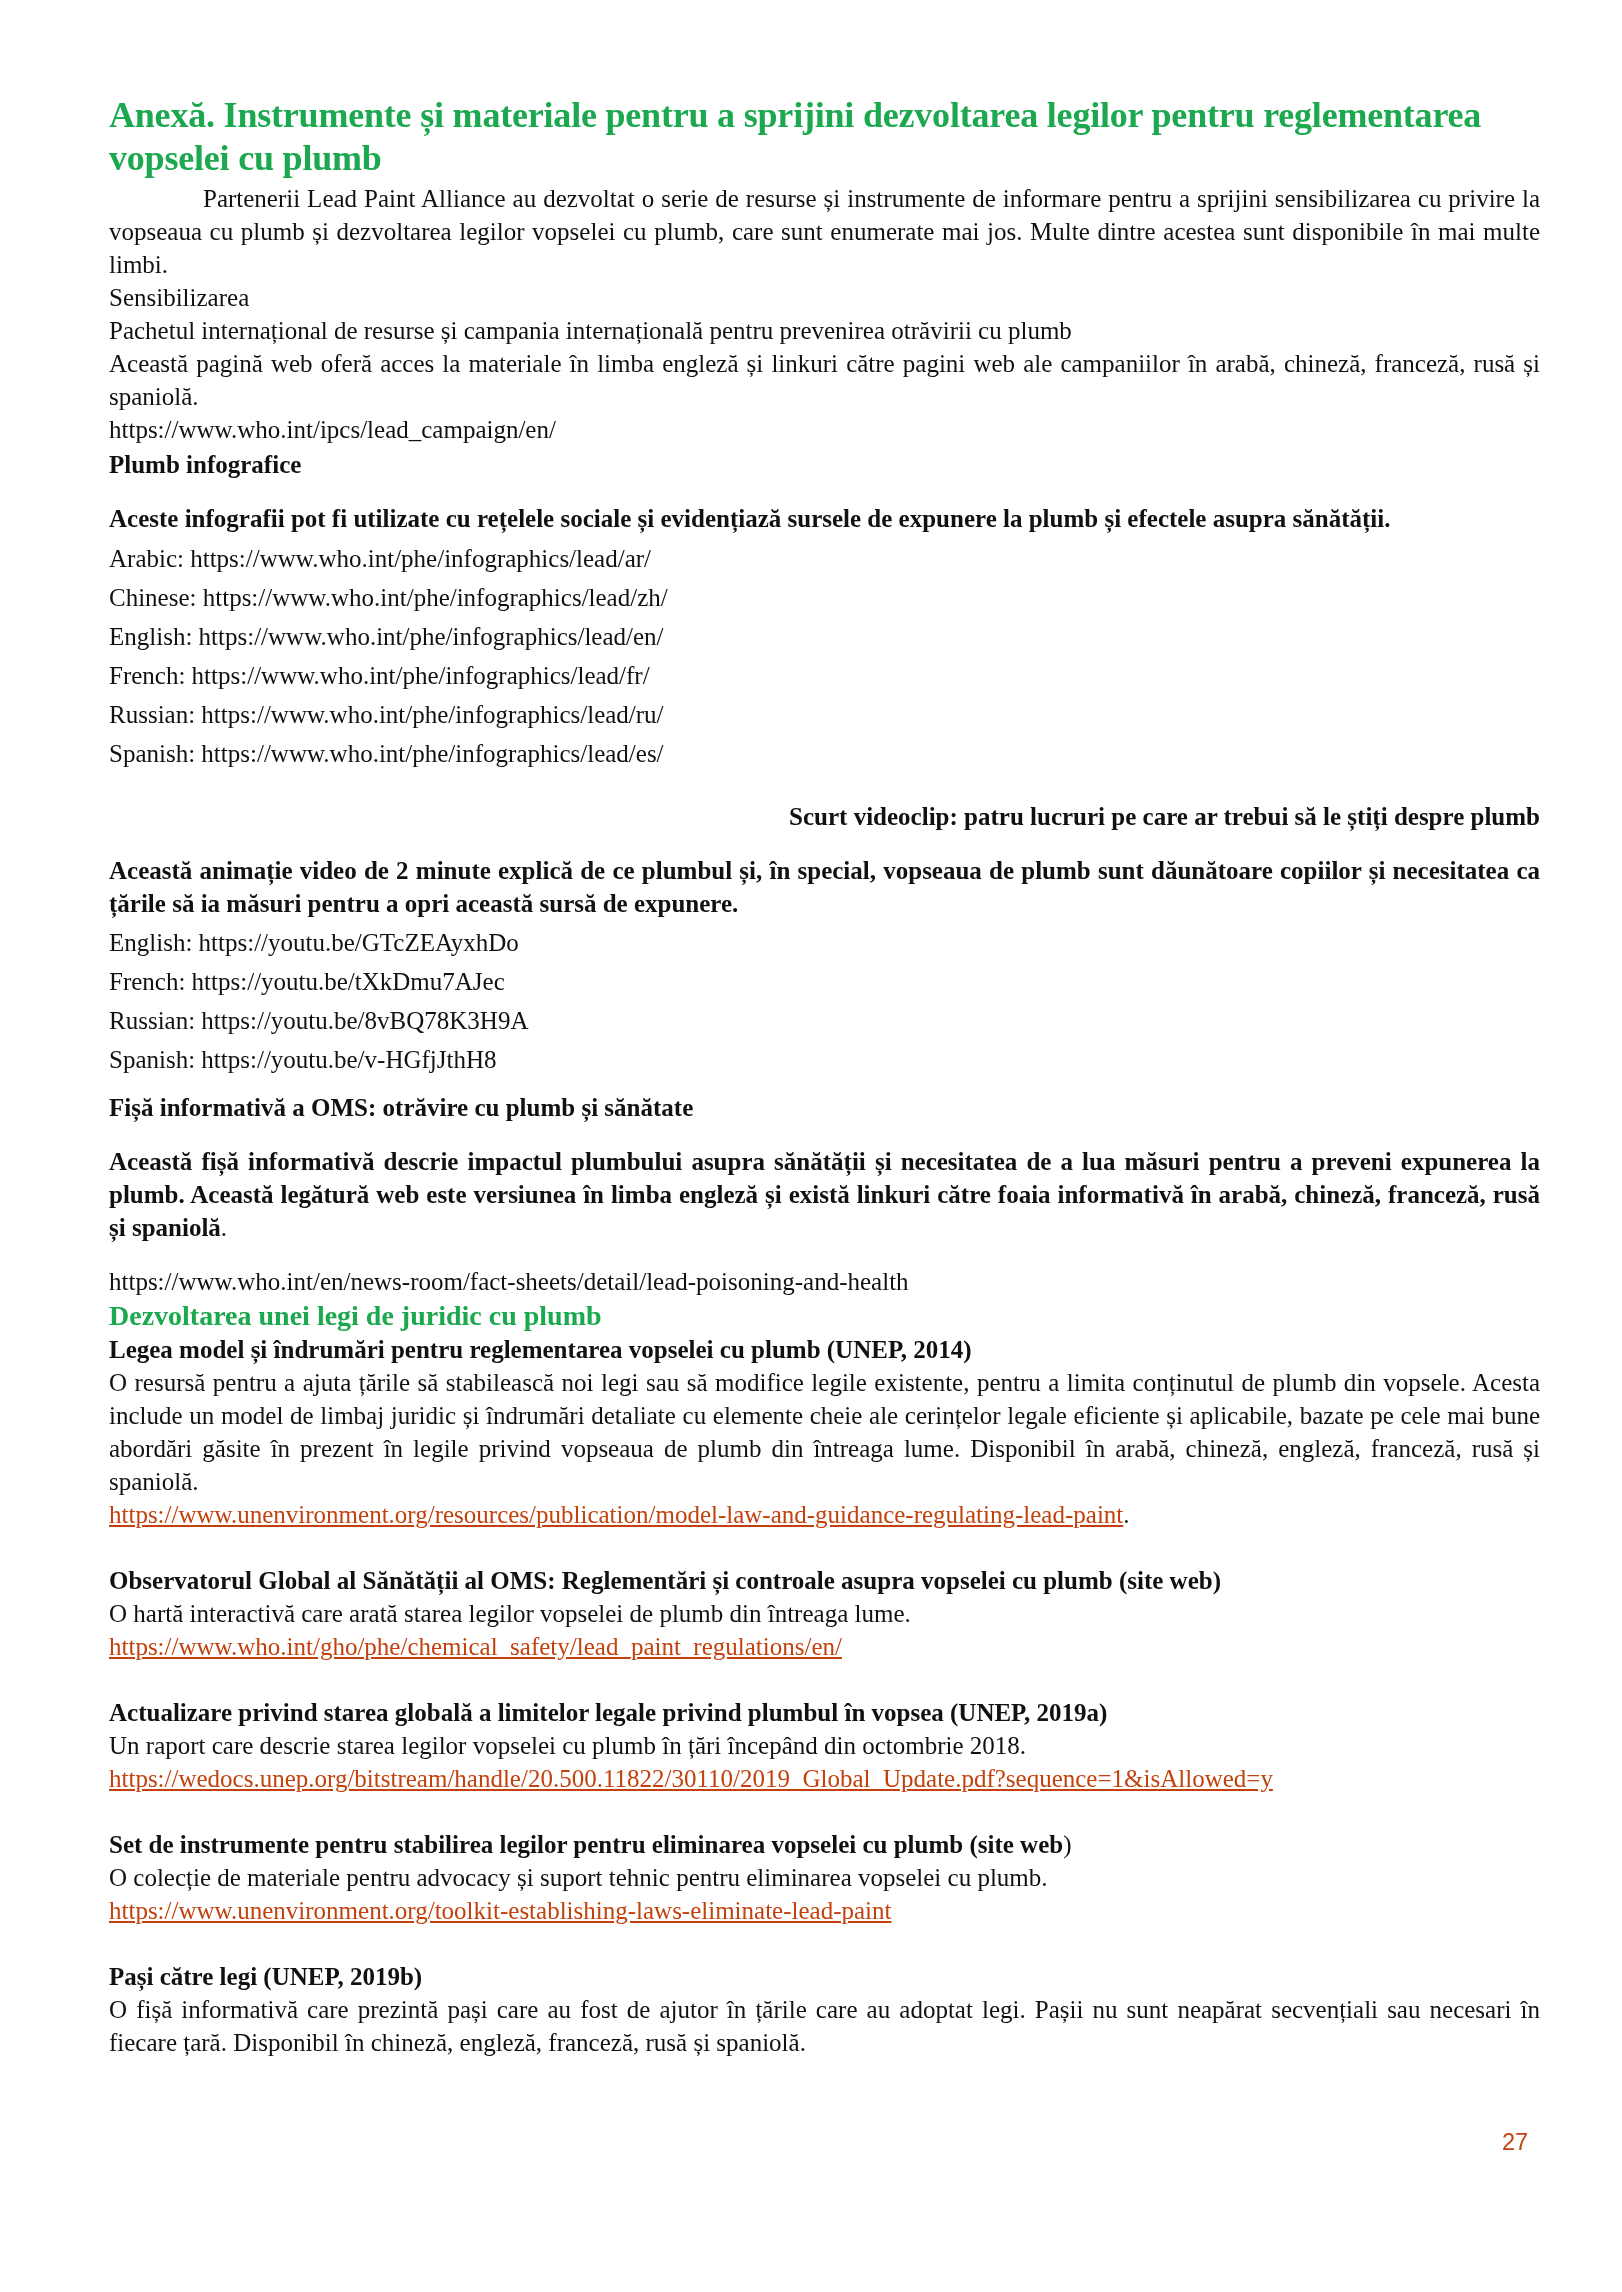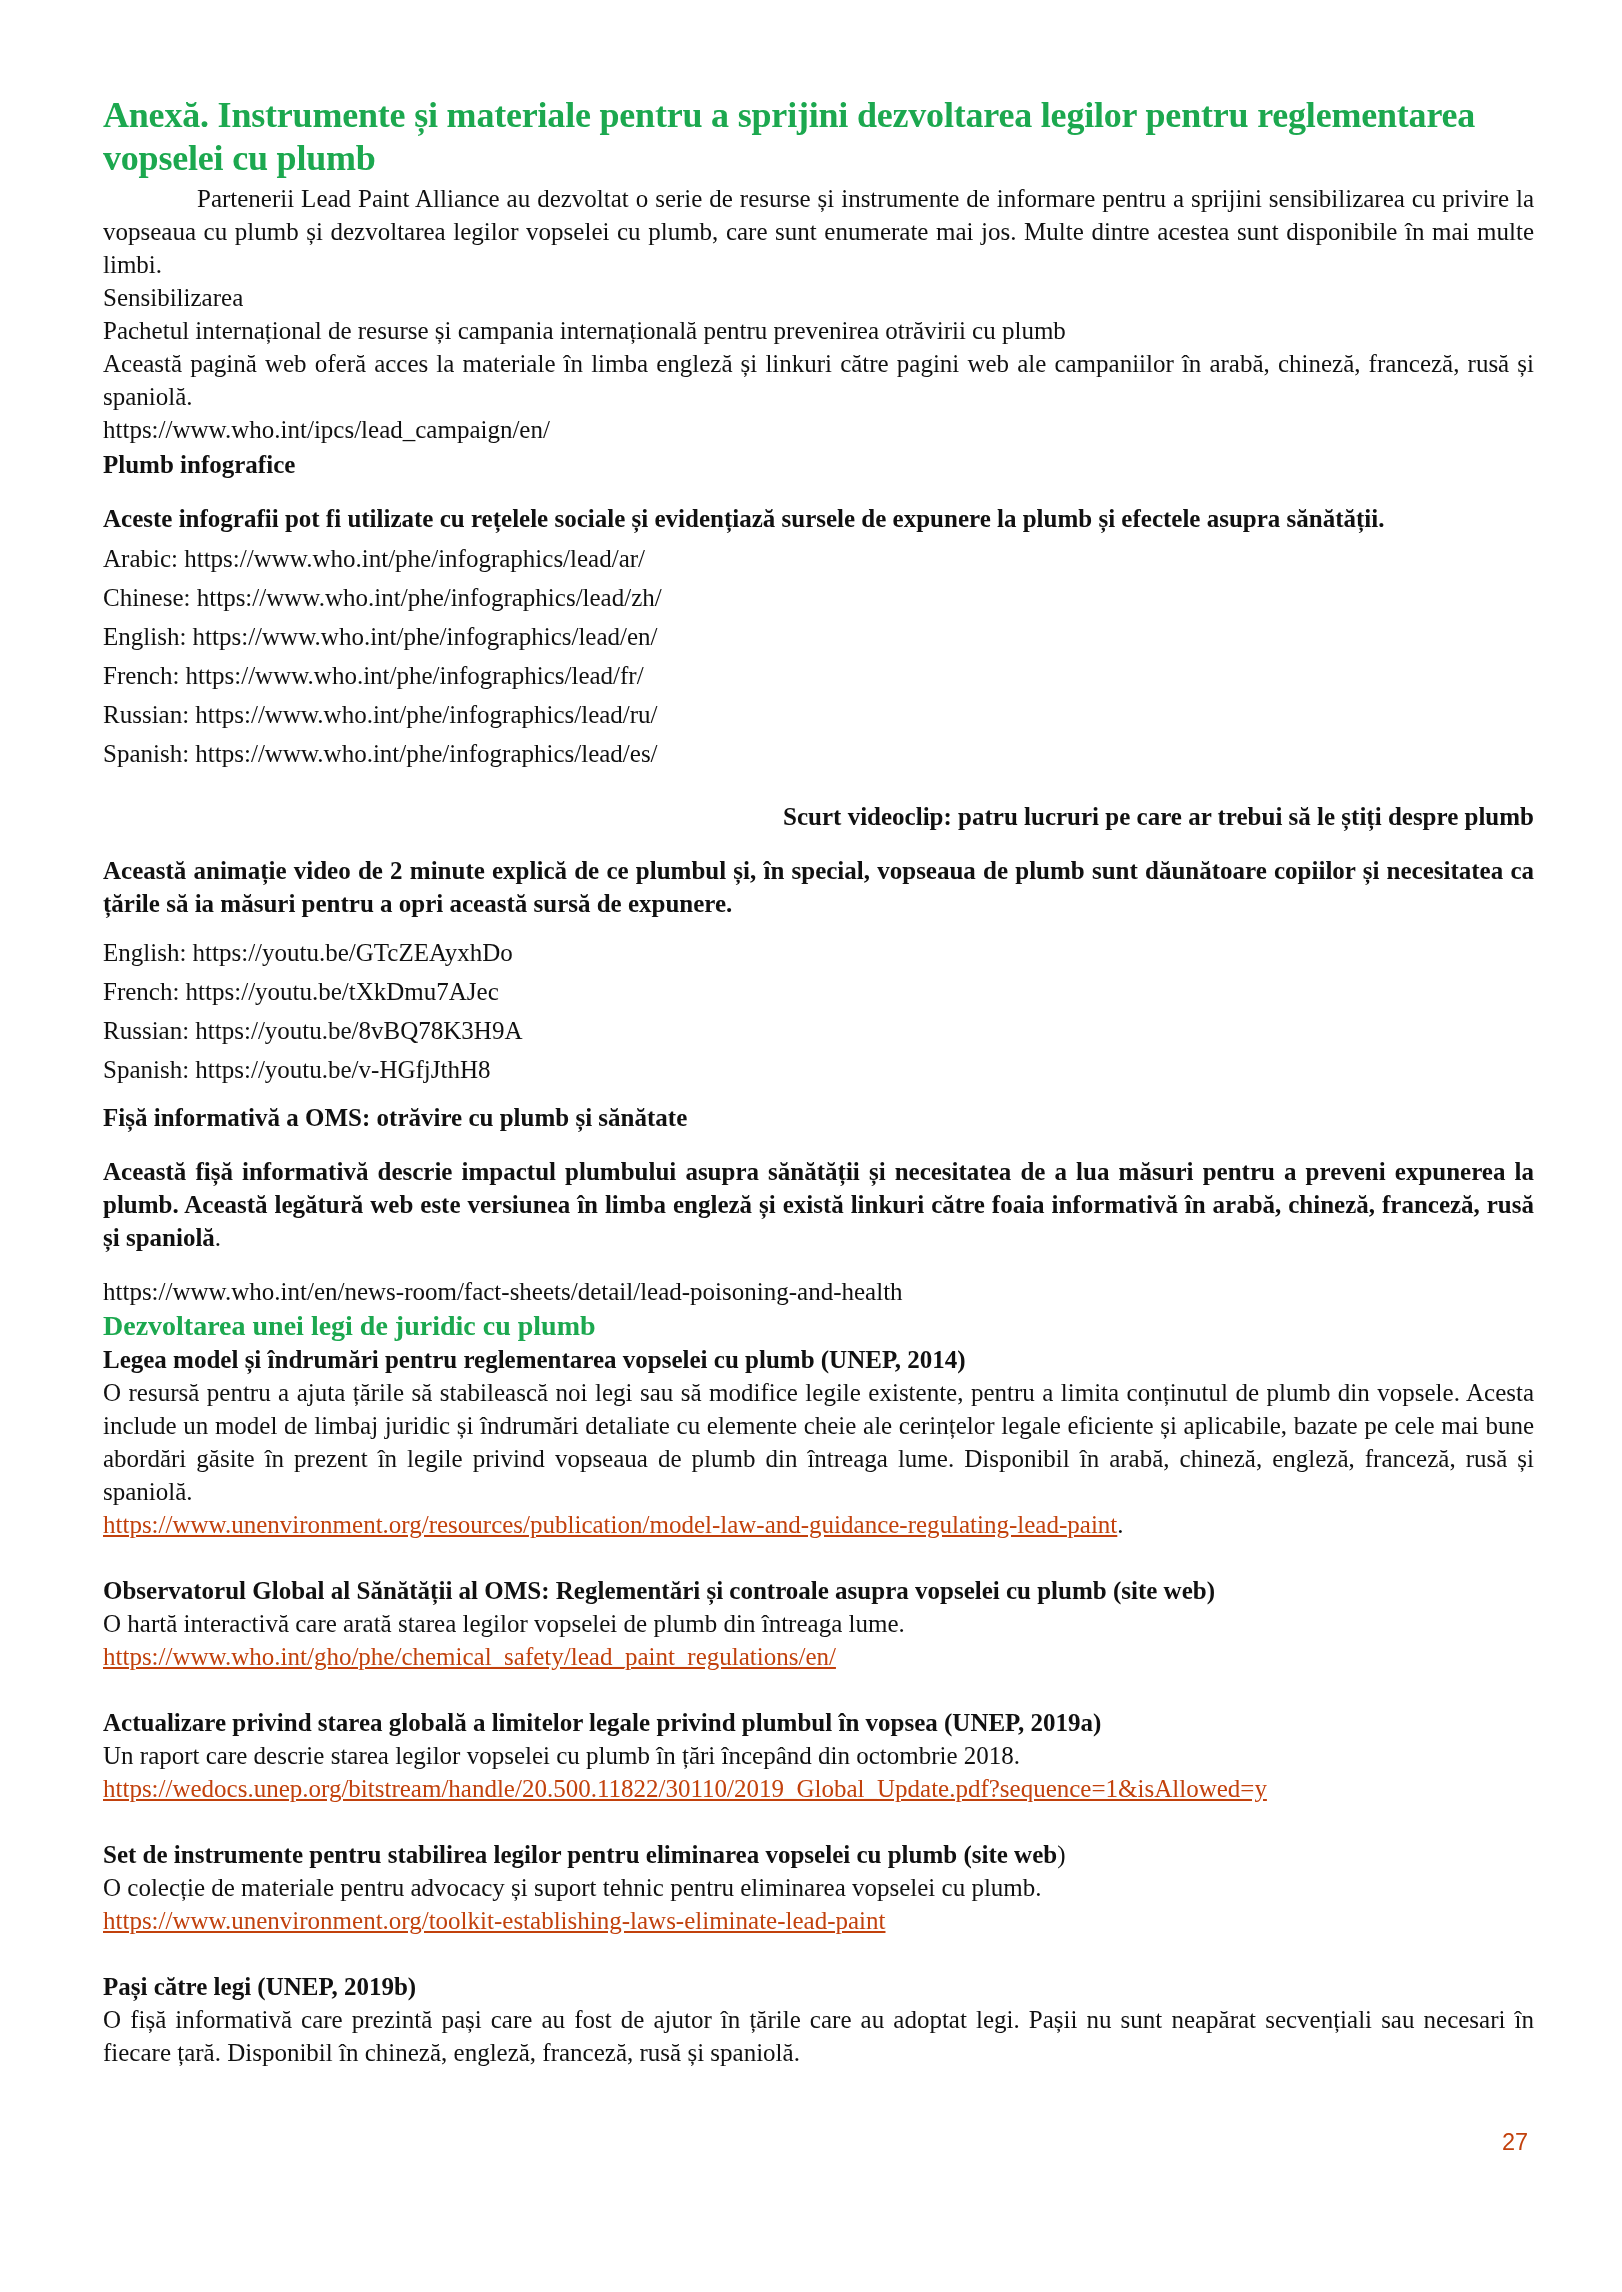--- a/index.html
+++ b/index.html
@@ -1,18 +1,18 @@
 <!DOCTYPE html>
 <html><head>
 <meta charset="utf-8">
 <style>
   html, body { margin: 0; padding: 0; background: #ffffff; }
   body { width: 1622px; height: 2293px; position: relative; overflow: hidden; }
   .page {
-    position: absolute; left: 103px; top: 94px; width: 1431px;
+    position: absolute; left: 109px; top: 94px; width: 1431px;
     font-family: "Liberation Serif", "DejaVu Serif", serif;
     font-size: 25px; line-height: 33px; color: #111111;
   }
   .h1 { color: #1ca84f; font-weight: bold; font-size: 36px; line-height: 43px; margin: 0 0 2px 0; letter-spacing: -0.2px; }
   .h2 { color: #1ca84f; font-weight: bold; font-size: 28px; line-height: 35px; margin: 0; }
   p { margin: 0; }
   .just { text-align: justify; }
   .indent { text-indent: 94px; }
   .b { font-weight: bold; }
   .gap6 { margin-top: 21px; }
@@ -44,21 +44,21 @@
     <p class="list-line">Arabic: https://www.who.int/phe/infographics/lead/ar/</p>
     <p class="list-line">Chinese: https://www.who.int/phe/infographics/lead/zh/</p>
     <p class="list-line">English: https://www.who.int/phe/infographics/lead/en/</p>
     <p class="list-line">French: https://www.who.int/phe/infographics/lead/fr/</p>
     <p class="list-line">Russian: https://www.who.int/phe/infographics/lead/ru/</p>
     <p class="list-line">Spanish: https://www.who.int/phe/infographics/lead/es/</p>
   </div>
 
   <p class="b" style="margin-top:27px;text-align:right;">Scurt videoclip: patru lucruri pe care ar trebui să le știți despre plumb</p>
   <p class="b just gap6">Această animație video de 2 minute explică de ce plumbul și, în special, vopseaua de plumb sunt dăunătoare copiilor și necesitatea ca țările să ia măsuri pentru a opri această sursă de expunere.</p>
-  <div style="margin-top:13px;">
+  <div style="margin-top:3px;">
     <p class="list-line">English: https://youtu.be/GTcZEAyxhDo</p>
     <p class="list-line">French: https://youtu.be/tXkDmu7AJec</p>
     <p class="list-line">Russian: https://youtu.be/8vBQ78K3H9A</p>
     <p class="list-line">Spanish: https://youtu.be/v-HGfjJthH8</p>
   </div>
 
   <p class="b" style="margin-top:11.8px;">Fișă informativă a OMS: otrăvire cu plumb și sănătate</p>
   <p class="just gap6"><span class="b">Această fișă informativă descrie impactul plumbului asupra sănătății și necesitatea de a lua măsuri pentru a preveni expunerea la plumb. Această legătură web este versiunea în limba engleză și există linkuri către foaia informativă în arabă, chineză, franceză, rusă și spaniolă</span><span>.</span></p>
   <p class="gap6">https://www.who.int/en/news-room/fact-sheets/detail/lead-poisoning-and-health</p>
 

